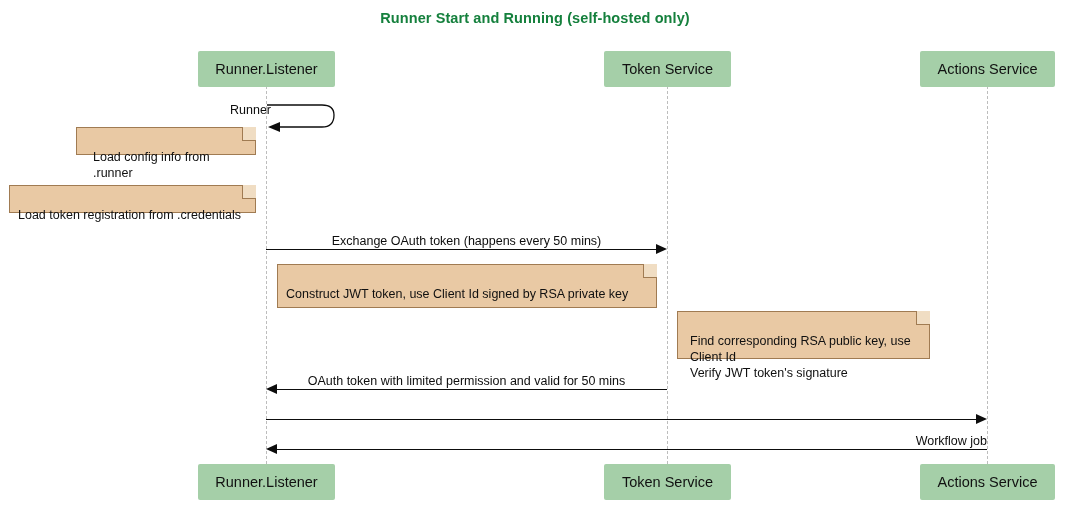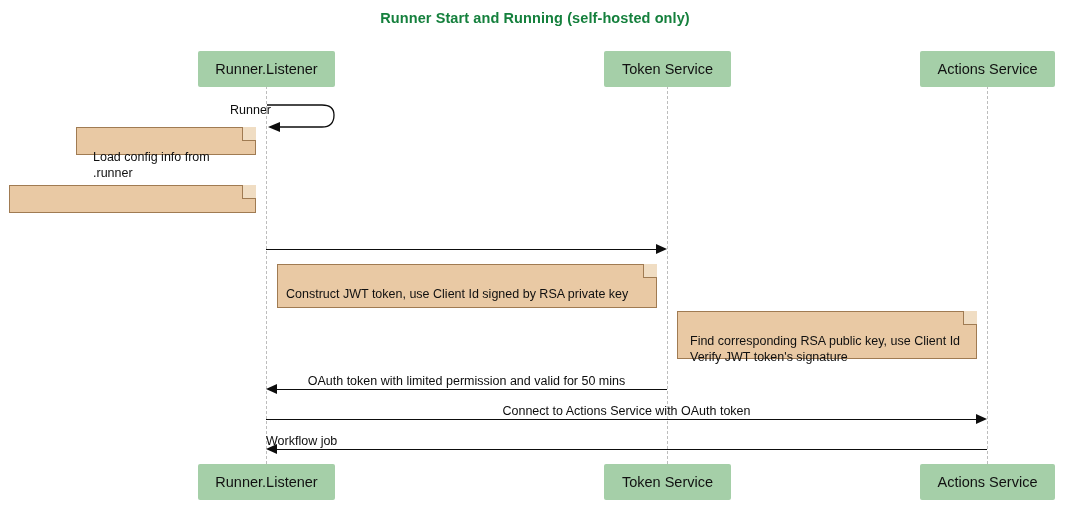--- a/index.html
+++ b/index.html
@@ -130,46 +130,47 @@
     </svg>
   </div>
   <div class="msg-label" style="left:230px; top:103px; text-align:right;">Runner</div>
 
   <div class="note" style="left:76px; top:127px; width:180px; height:28px;padding-left:16px;">
     <span>Load config info from .runner</span>
     <span class="fold"></span>
   </div>
 
   <div class="note" style="left:9px; top:185px; width:247px; height:28px;">
+    <span>Load token registration from .credentials</span>
     <span class="fold"></span>
   </div>
 
+  <div class="msg-label" style="left:266px; top:234px; width:401px; text-align:center;">Exchange OAuth token (happens every 50 mins)</div>
   <div class="msg-line" style="left:266px; top:249px; width:390px;"></div>
   <div class="arrow-head right" style="left:656px; top:244px;"></div>
 
   <div class="note" style="left:277px; top:264px; width:380px; height:44px;">
     <span>Construct JWT token, use Client Id signed by RSA private key</span>
     <span class="fold"></span>
   </div>
 
-  <div class="note" style="left:677px; top:311px; width:300px; height:48px;padding-left:12px;">
+  <div class="note" style="left:677px; top:311px; width:253px; height:48px;padding-left:12px;">
     <span>Find corresponding RSA public key, use Client Id
 Verify JWT token's signature</span>
     <span class="fold"></span>
   </div>
 
   <div class="msg-label" style="left:266px; top:374px; width:401px; text-align:center;">OAuth token with limited permission and valid for 50 mins</div>
   <div class="msg-line" style="left:277px; top:389px; width:390px;"></div>
   <div class="arrow-head left" style="left:266px; top:384px;"></div>
 
-  <div class="msg-label" style="left:266px; top:404px; width:721px; text-align:center;">Connect to Actions Service with OAuth token</div>
   <div class="msg-line" style="left:266px; top:419px; width:710px;"></div>
   <div class="arrow-head right" style="left:976px; top:414px;"></div>
 
-  <div class="msg-label" style="left:266px; top:434px; width:721px; text-align:left;">Workflow job</div>
+  <div class="msg-label" style="left:266px; top:434px; width:721px; text-align:right;">Workflow job</div>
   <div class="msg-line" style="left:277px; top:449px; width:710px;"></div>
   <div class="arrow-head left" style="left:266px; top:444px;"></div>
 
   <div class="participant" style="left:198px; top:464px; width:137px;">
     <span>Runner.Listener</span>
   </div>
   <div class="participant" style="left:604px; top:464px; width:127px;">
     <span>Token Service</span>
   </div>
   <div class="participant" style="left:920px; top:464px; width:135px;">

